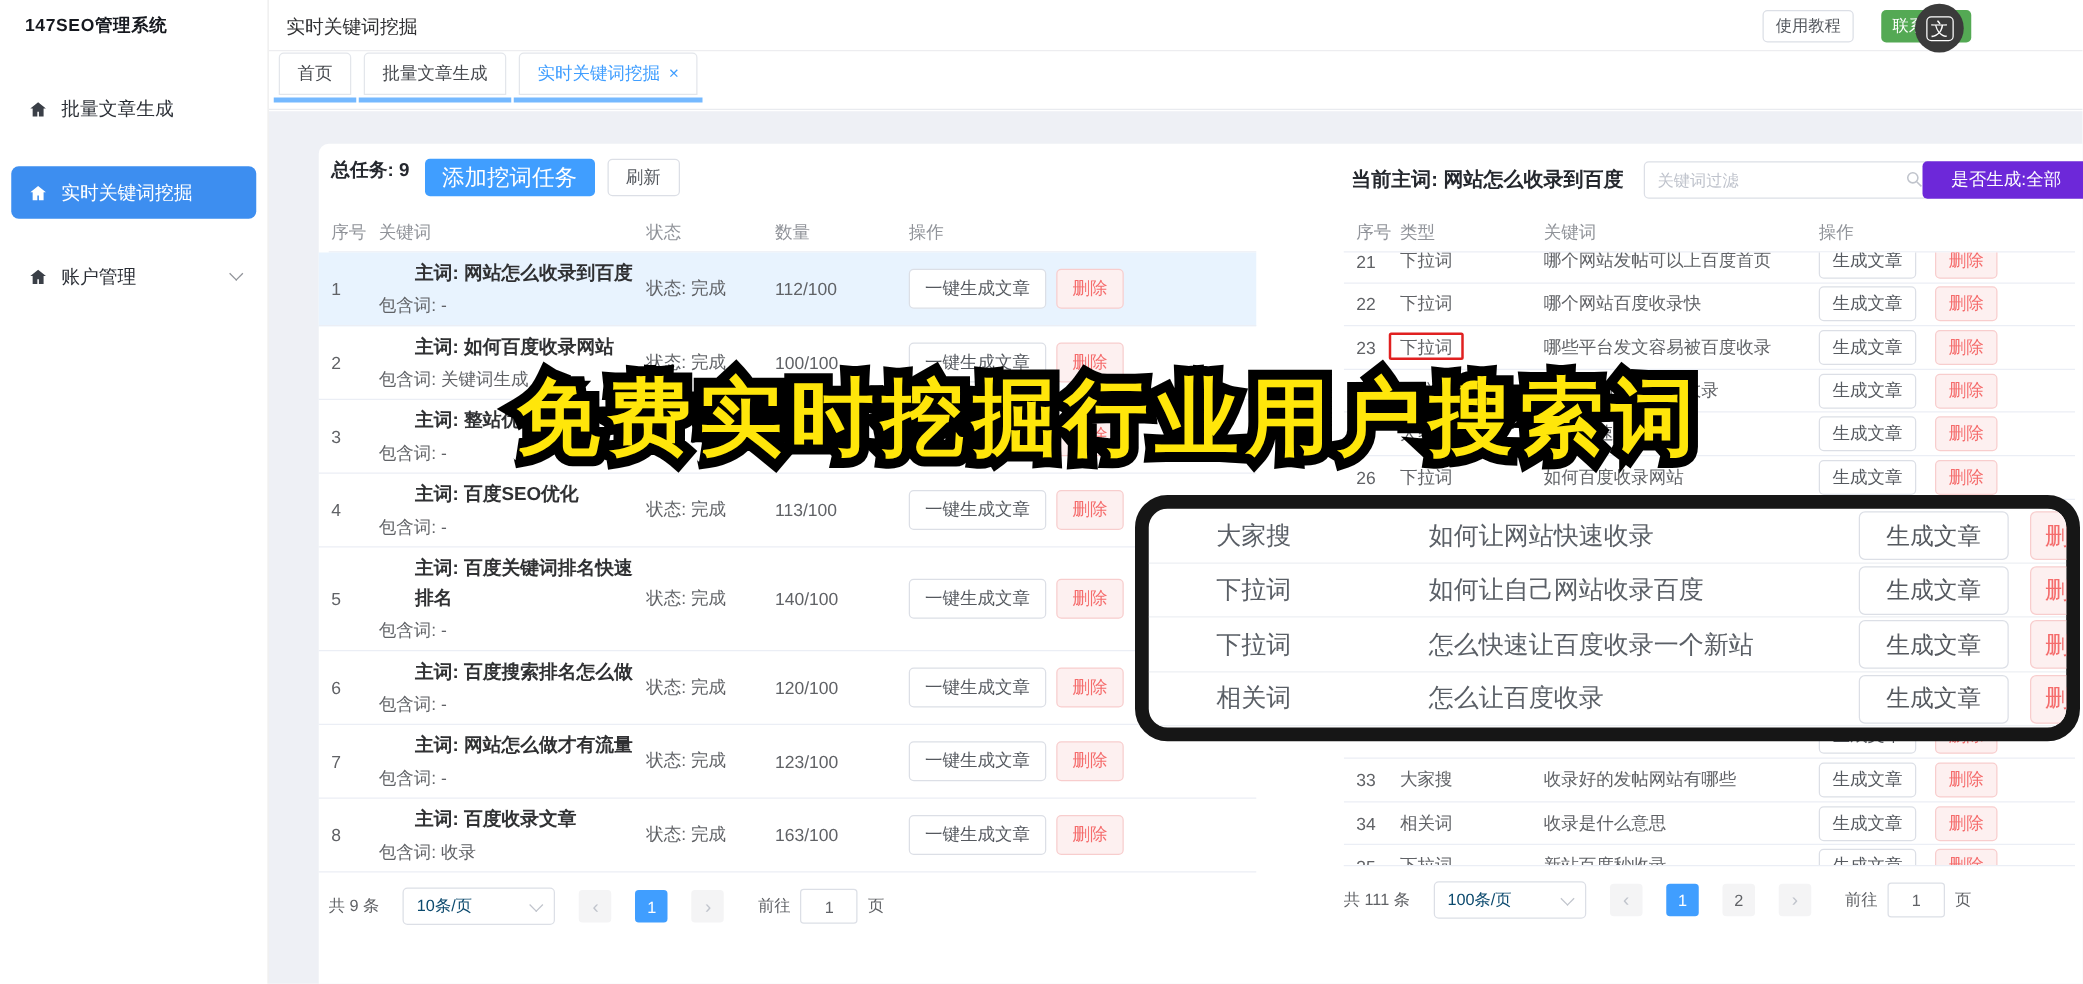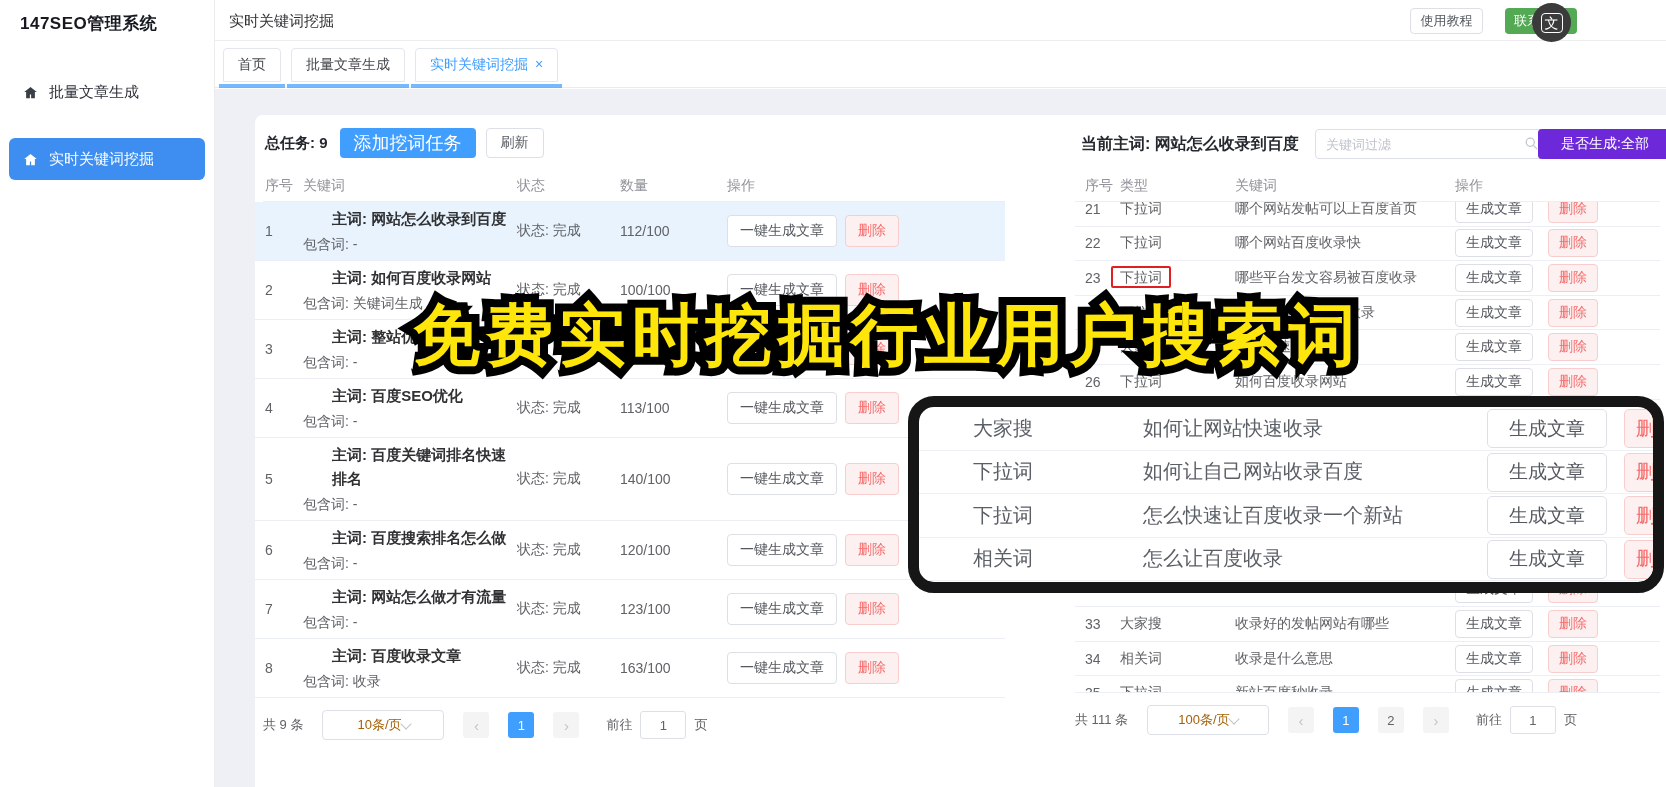--- a/index.html
+++ b/index.html
@@ -2,21 +2,21 @@
 <html><head>
 <meta charset="utf-8">
 <style>
   * { margin:0; padding:0; box-sizing:border-box; }
   html,body { width:1666px; height:787px; overflow:hidden; background:#fff;
     font-family:"Liberation Sans","DejaVu Sans",sans-serif; }
 
   
   .sidebar{position:absolute;left:0;top:0;width:215px;height:787px;background:#fff;
     border-right:1px solid #ececec;z-index:3;}
-  .logo{font-size:17px;font-weight:bold;color:#16191f;padding:12px 0 0 20px;letter-spacing:.5px;}
+  .logo{font-size:14px;font-weight:bold;color:#16191f;padding:12px 0 0 20px;letter-spacing:.5px;}
   .side-items{margin-top:36px;}
   .side-item{display:flex;align-items:center;gap:11px;height:42px;margin:25px 9px;
     padding:0 12px 0 14px;font-size:15px;color:#2b2f36;border-radius:6px;cursor:pointer;}
   .side-item .hicon{display:flex;color:#3a3f47;}
   .side-item.active{background:#3d8ef0;color:#fff;}
   .side-item.active .hicon{color:#fff;}
   .chev{width:8px;height:8px;border-right:1.6px solid #909399;border-bottom:1.6px solid #909399;
     transform:rotate(45deg);margin-left:auto;margin-top:-4px;}
 
   
@@ -27,36 +27,36 @@
     border-radius:4px;background:#fff;color:#55595f;font-size:13px;}
   .contact-btn{position:absolute;left:1290px;top:8px;width:72px;height:26px;border:none;
     border-radius:4px;background:#54a954;color:#fff;font-size:13px;overflow:hidden;white-space:nowrap;padding-left:9px;text-align:left;}
   .trans-icon{position:absolute;left:1532px;top:3px;width:39px;height:39px;border-radius:50%;
     background:#3b3b3b;z-index:10;display:flex;align-items:center;justify-content:center;}
   .trans-icon span{color:#fff;border:1.6px solid #fff;border-radius:4px;font-size:14px;line-height:1;
     padding:2px 3px;}
 
   
   .tabstrip{position:absolute;left:215px;top:42px;right:0;height:46px;background:#fff;
-    border-bottom:1px solid #e9ebef;display:flex;align-items:center;gap:10px;padding-left:8px;z-index:2;}
+    border-bottom:1px solid #e9ebef;display:flex;align-items:flex-start;gap:10px;padding-left:8px;z-index:2;}
   .tab{position:relative;padding:7px 14px;border:1px solid #e3e6eb;border-radius:4px 4px 0 0;
     font-size:14px;color:#46494e;background:#fff;cursor:pointer;white-space:nowrap;}
   .tab::after{content:"";position:absolute;left:-5px;right:-5px;bottom:-7px;height:4px;
     background:rgba(64,158,255,.72);}
   .tab.active{color:#409eff;}
   .tab .close{margin-left:7px;color:#409eff;font-size:14px;}
 
   
   .content-bg{position:absolute;left:215px;top:89px;right:0;bottom:0;background:#eef0f5;z-index:1;}
   .card{position:absolute;left:255px;top:115px;right:0;height:672px;background:#fff;
     border-radius:8px 0 0 0;z-index:2;}
 
   
   .panel-left{position:absolute;left:8px;top:12px;width:742px;}
-  .lp-head{display:flex;align-items:center;height:32px;}
+  .lp-head{display:flex;height:32px;}
   .lp-total{font-weight:bold;font-size:15px;color:#25282e;margin-left:2px;}
   .btn-blue{background:#409eff;color:#fff;border:none;border-radius:4px;height:30px;
     padding:0 14px;font-size:18px;margin-left:12px;}
   .btn-plain{background:#fff;color:#55595f;border:1px solid #dcdfe6;border-radius:4px;height:30px;
     padding:0 14px;font-size:14px;margin-left:10px;}
   .lt-header{display:flex;margin-top:12px;padding:6px 0;border-bottom:1px solid #ebeef5;
     color:#909399;font-size:14px;}
   .c-no{width:40px;padding-left:2px;flex-shrink:0;}
   .c-kw{width:214px;flex-shrink:0;}
   .c-st{width:103px;flex-shrink:0;}
@@ -71,21 +71,21 @@
   .lt-status,.lt-count{font-size:14px;color:#606266;}
   .ops{display:flex;align-items:center;gap:8px;}
   .gen-btn{background:#fff;border:1px solid #dcdfe6;border-radius:4px;height:32px;
     padding:0 12px;font-size:14px;color:#55595f;white-space:nowrap;}
   .del-btn{background:#fdf0f0;border:1px solid #f8cdcd;border-radius:4px;height:32px;
     padding:0 12px;font-size:14px;color:#f56c6c;white-space:nowrap;}
 
   
   .pg{display:flex;align-items:center;gap:19px;margin-top:12px;font-size:13px;color:#606266;}
   .sel{width:122px;height:30px;border:1px solid #dcdfe6;border-radius:4px;display:flex;
-    align-items:center;justify-content:center;padding:0 10px;color:#a16207;background:#fff;}
+    align-items:center;justify-content:space-between;padding:0 10px;color:#0c4a6e;background:#fff;}
   .sel .chev{margin:0 0 2px 0;border-color:#c0c4cc;}
   .pg-btn{min-width:26px;height:26px;background:#f4f4f5;border:none;border-radius:3px;
     display:flex;align-items:center;justify-content:center;color:#606266;font-size:13px;padding:0 6px;}
   .pg-btn.arrow{color:#c0c4cc;font-size:15px;}
   .pg-btn.active{background:#409eff;color:#fff;}
   .goto{display:flex;align-items:center;gap:8px;margin-left:8px;}
   .goto-input{width:46px;height:28px;border:1px solid #dcdfe6;border-radius:3px;text-align:center;
     font-size:13px;color:#606266;}
 
   
@@ -146,20 +146,29 @@
       <span>批量文章生成</span>
     </div>
     <div class="side-item active">
       <span class="hicon">
         <svg width="15" height="15" viewBox="0 0 24 24" fill="currentColor">
             <path d="M12 3 2 11h3v10h6v-6h2v6h6V11h3z"></path>
           </svg>
       </span>
       <span>实时关键词挖掘</span>
     </div>
+    <div class="side-item">
+      <span class="hicon">
+        <svg width="15" height="15" viewBox="0 0 24 24" fill="currentColor">
+            <path d="M12 3 2 11h3v10h6v-6h2v6h6V11h3z"></path>
+          </svg>
+      </span>
+      <span>账户管理</span>
+      <span class="chev"></span>
+    </div>
   </div>
 </div>
 
 <div class="topbar">
   <div class="page-title">实时关键词挖掘</div>
   <button class="help-btn">使用教程</button>
   <button class="contact-btn">联系客服</button>
 </div>
 <div class="trans-icon">
   <span>文</span>

